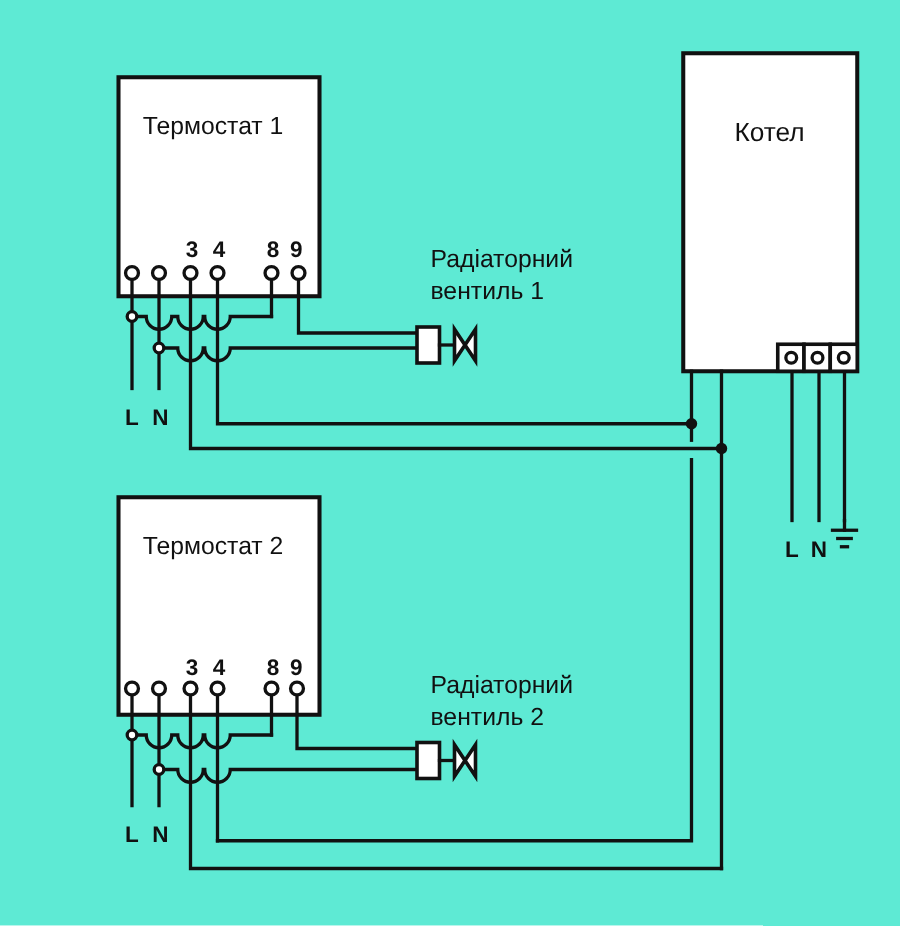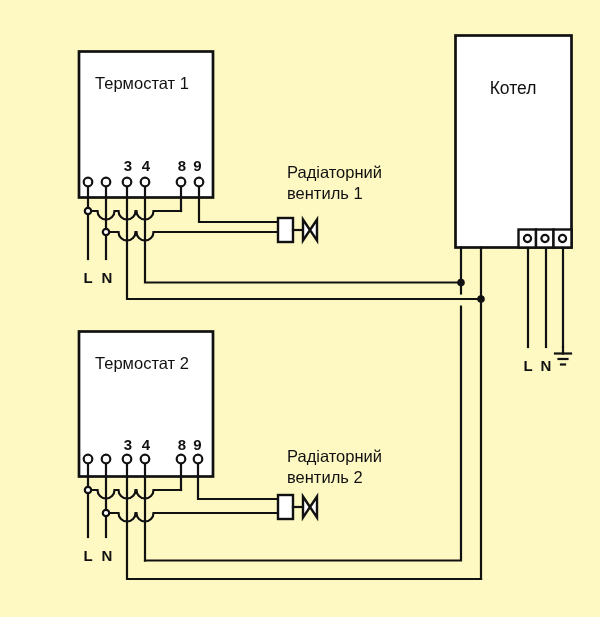--- a/index.html
+++ b/index.html
@@ -1,16 +1,16 @@
 <!DOCTYPE html>
 <html><head>
 <meta charset="utf-8">
 <style>
   html,body{margin:0;padding:0;background:#ffffff;}
-  .stage{position:relative;width:600px;height:617px;background:#fef9c3;overflow:hidden;}
+  .stage{position:relative;width:600px;height:617px;background:#5eead4;overflow:hidden;}
   svg{position:absolute;left:0;top:0;}
   .wire{fill:none;stroke:#111111;stroke-width:2.2;stroke-linecap:square;stroke-linejoin:miter;}
   .box{fill:#ffffff;stroke:#111111;stroke-width:2.7;}
   .minor{fill:#ffffff;stroke:#111111;stroke-width:2.4;}
   .term{fill:#ffffff;stroke:#111111;stroke-width:2.2;}
   .ring{fill:#ffffff;stroke:#111111;stroke-width:2.2;}
   .dot{fill:#111111;stroke:none;}
   text{fill:#111111;font-family:"Liberation Sans","DejaVu Sans",sans-serif;}
   .t-label{font-size:16.5px;}
   .t-boiler{font-size:17.5px;}

